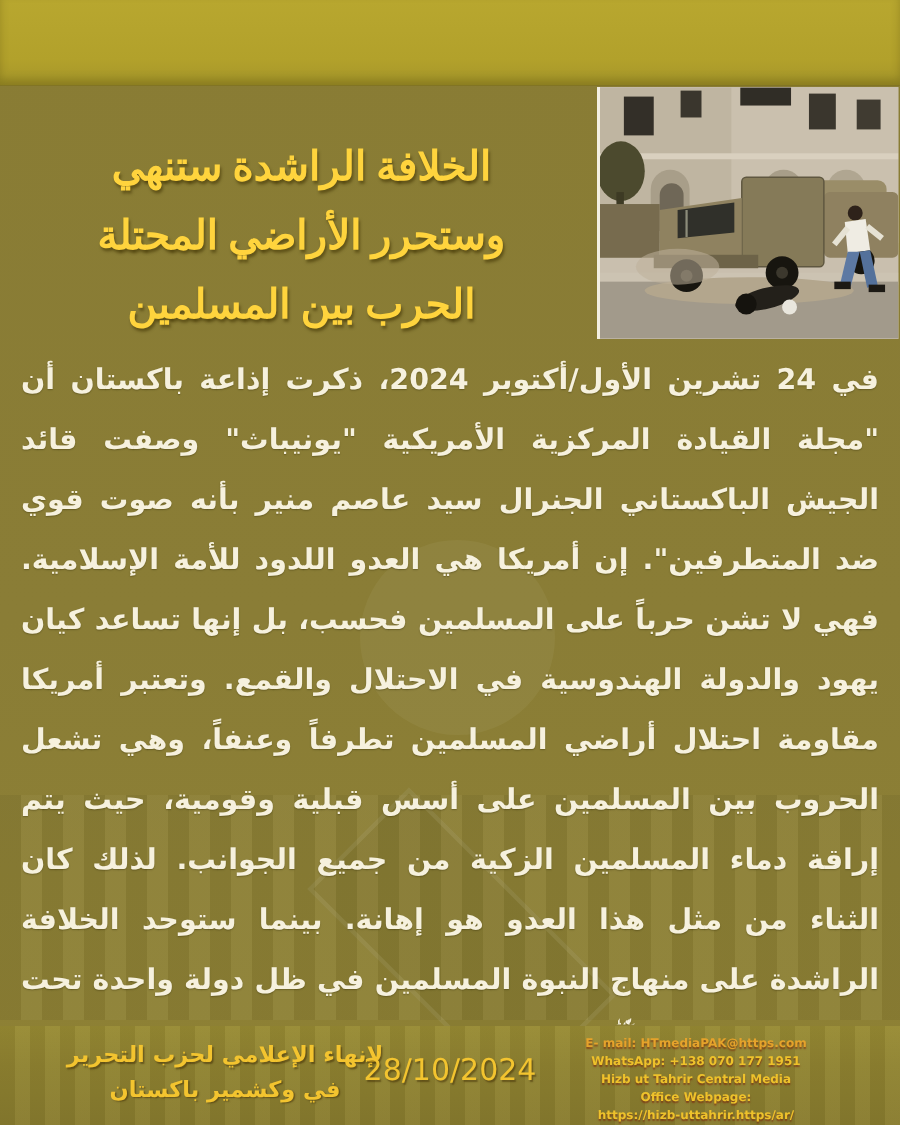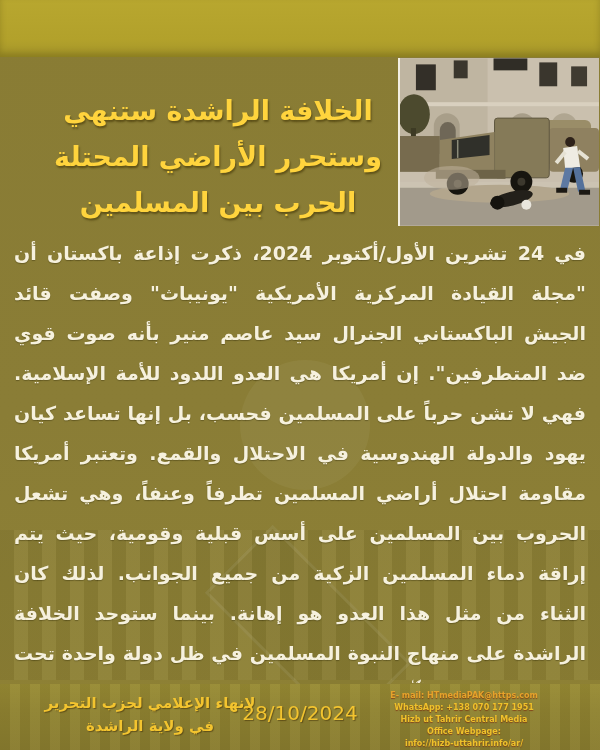--- a/index.html
+++ b/index.html
@@ -17,24 +17,25 @@
   
   .watermark{position:absolute; left:0; top:230px; width:600px; height:460px; pointer-events:none;}
   .wm-dome{position:absolute; left:240px; top:130px; width:130px; height:130px;
     border-radius:50%; background:rgba(255,255,230,.05);}
   .wm-court{position:absolute; left:210px; top:350px; width:190px; height:90px;
     border:3px solid rgba(255,255,235,.09); transform:rotate(45deg); background:rgba(0,0,0,.03);}
   .wm-arcade{position:absolute; left:0; top:300px; width:600px; height:150px;
     background:repeating-linear-gradient(90deg, rgba(0,0,0,.05) 0 14px, rgba(255,255,235,.04) 14px 28px);}
   
   .headline{
-    position:absolute; left:29px; top:88px; width:378px;
+    position:absolute; left:12px; top:88px; width:378px;
     text-align:center; direction:rtl;
     color:#ffd43d; font-size:27px; font-weight:bold; line-height:46px;
     text-shadow:1px 2px 2px rgba(60,48,0,.55);
+    font-family:Liberation Serif, serif;
   }
   
   .photo{
     position:absolute; left:398px; top:58px; width:199px; height:168px;
     border-left:2px solid #f3efe2; background:#c9bfae; overflow:hidden;
   }
   .photo svg{display:block;}
   
   .body-text{
     position:absolute; left:14px; top:233px; width:572px; height:450px; overflow:hidden;
@@ -149,24 +150,24 @@
       <rect x="157" y="130" width="11" height="5" fill="#1c1914"></rect>
       <rect x="180" y="132" width="11" height="5" fill="#1c1914"></rect>
     </svg>
   </div>
 
   <div class="body-text">في 24 تشرين الأول/أكتوبر 2024، ذكرت إذاعة باكستان أن "مجلة القيادة المركزية الأمريكية "يونيباث" وصفت قائد الجيش الباكستاني الجنرال سيد عاصم منير بأنه صوت قوي ضد المتطرفين". إن أمريكا هي العدو اللدود للأمة الإسلامية. فهي لا تشن حرباً على المسلمين فحسب، بل إنها تساعد كيان يهود والدولة الهندوسية في الاحتلال والقمع. وتعتبر أمريكا مقاومة احتلال أراضي المسلمين تطرفاً وعنفاً، وهي تشعل الحروب بين المسلمين على أسس قبلية وقومية، حيث يتم إراقة دماء المسلمين الزكية من جميع الجوانب. لذلك كان الثناء من مثل هذا العدو هو إهانة. بينما ستوحد الخلافة الراشدة على منهاج النبوة المسلمين في ظل دولة واحدة تحت راية رسول الله ﷺ. وستحشد القوات المسلحة لإنهاء احتلال فلسطين وكشمير.</div>
 
   <div class="footer">
     <div class="office">
       <div>لإنهاء الإعلامي لحزب التحرير</div>
-      <div>في ولاية الراشدة</div>
+      <div>في وكشمير باكستان</div>
     </div>
     <div class="date">28/10/2024</div>
     <div class="contact">
       <div class="line-email">E- mail: HTmediaPAK@https.com</div>
       <div>WhatsApp: +138 070 177 1951</div>
       <div>Hizb ut Tahrir Central Media Office Webpage:</div>
-      <div>info://hizb-uttahrir.info/ar/</div>
+      <div>https://hizb-uttahrir.https/ar/</div>
     </div>
   </div>
 
 </div>
 
 </body></html>

